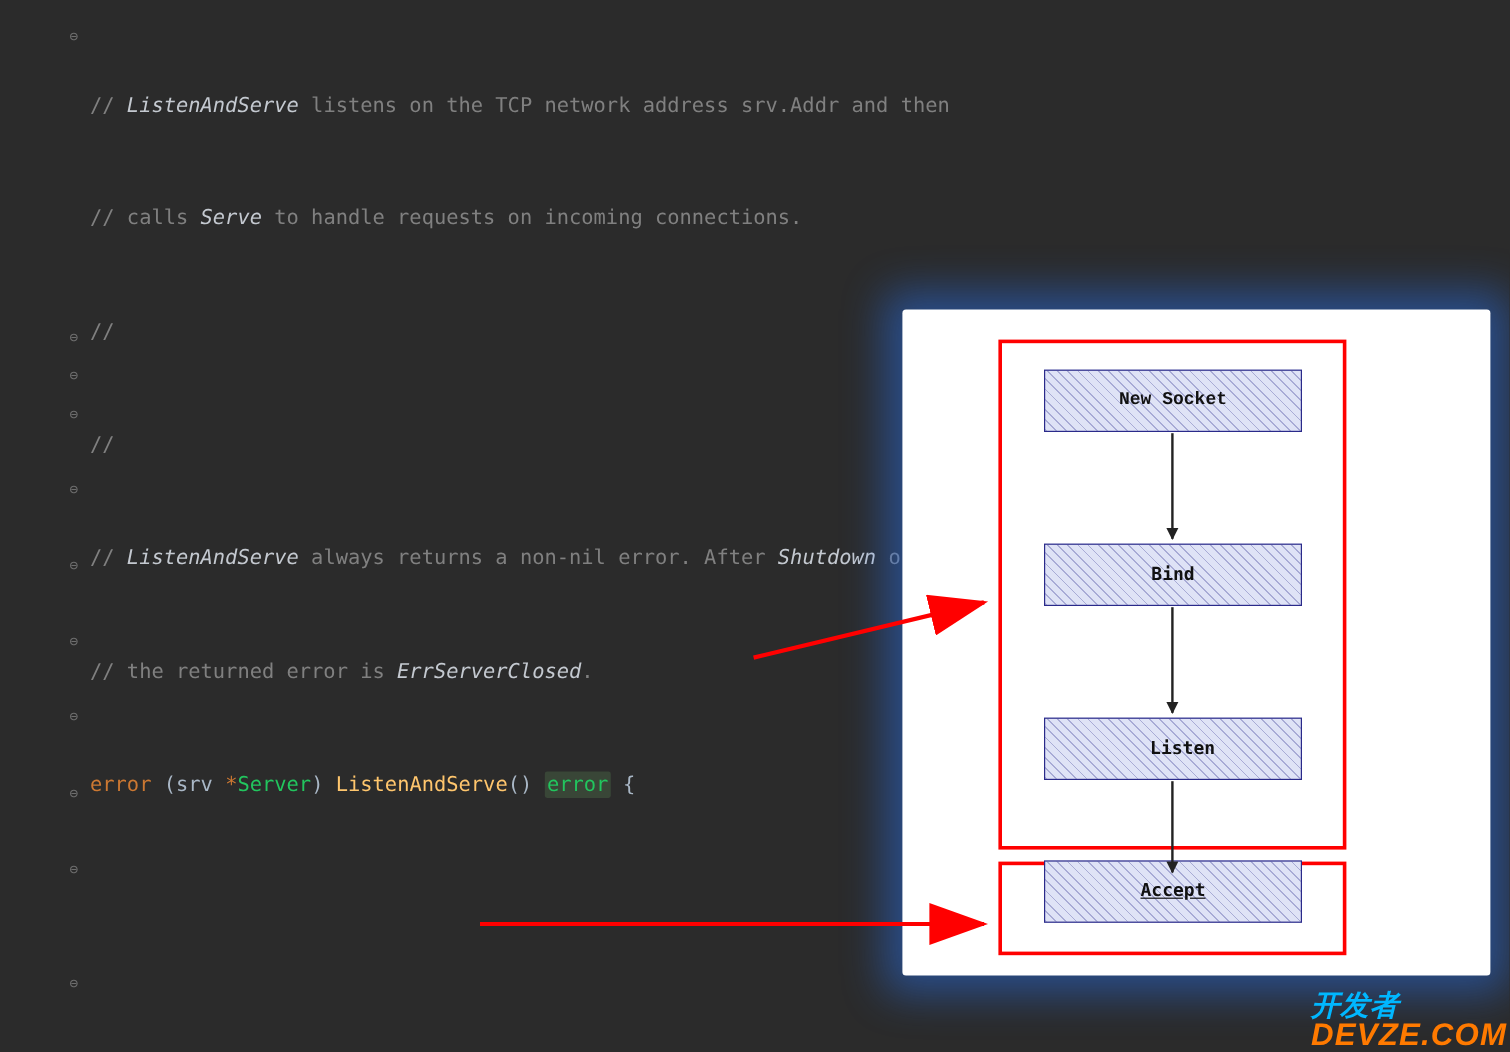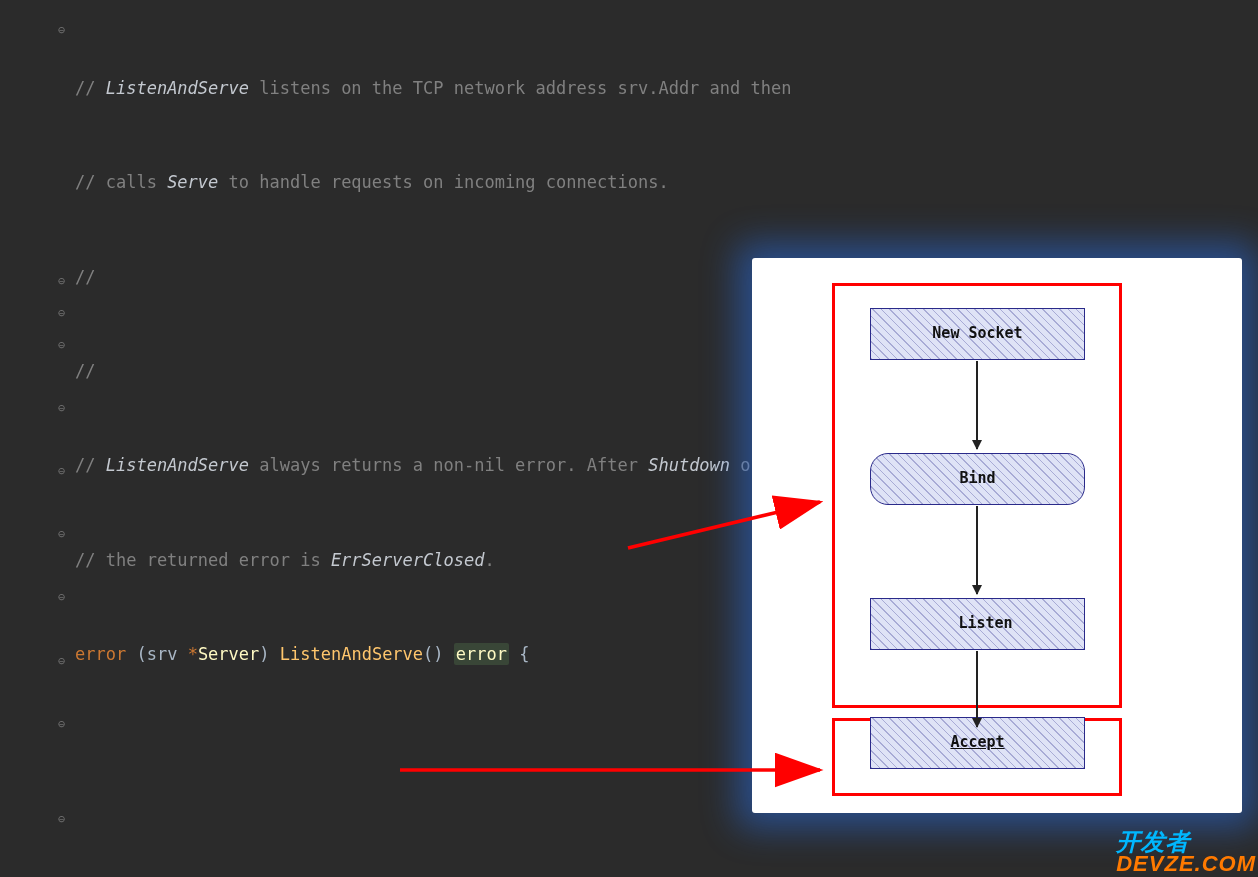--- a/index.html
+++ b/index.html
@@ -33,21 +33,21 @@
   .code-lines {
     flex: 1;
     white-space: pre;
   }
   .code-line { height: 31.5px; }
   .c-comment  { color: #808080; }
   .c-comment-em { color: #c4c9d0; font-style: italic; font-weight: 500; }
   .c-keyword  { color: #cc7832; }
   .c-funcname { color: #ffc66d; }
   .c-ident    { color: #a9b7c6; }
-  .c-type     { color: #fef9c3; }
+  .c-type     { color: #22c55e; }
   .c-punct    { color: #a9b7c6; }
   .hl-err     { background: rgba(100,150,90,0.25); padding: 1px 2px; border-radius: 2px; text-align: right; }
 
   
   .diagram {
     position: absolute;
     top: 258px;
     left: 752px;
     width: 490px;
     height: 555px;
@@ -73,22 +73,22 @@
         rgba(42,42,138,0.30) 0, rgba(42,42,138,0.30) 1px,
         transparent 1px, transparent 6px);
     display: flex;
     align-items: center;
     justify-content: center;
     font-family: 'Menlo','Consolas',monospace;
     font-size: 15px;
     font-weight: 600;
     color: #111;
   }
-  .node-1 { top: 50px; }
-  .node-2 { top: 195px; border-radius: 18px; }
+  .node-1 { top: 50px; font-family: Liberation Mono, monospace; }
+  .node-2 { top: 195px; }
   .node-3 { top: 340px; padding-left: 16px; }
   .node-4 { top: 459px; text-decoration: underline; }
   .flow-arrow {
     position: absolute;
     left: 224px;
     width: 2px;
     background: #222;
   }
   .flow-arrow::after {
     content: '';
@@ -120,21 +120,21 @@
     z-index: 20;
     font-family: Arial, sans-serif;
     font-weight: 700;
     font-size: 24px;
     line-height: 0.95;
     text-align: left;
     letter-spacing: 0.5px;
     font-style: italic;
   }
   .wm-top { color: #00b7ff; }
-  .wm-bot { color: #ff7a00; font-size: 22px; letter-spacing: 1px; }
+  .wm-bot { color: #ff7a00; font-size: 26px; letter-spacing: 1px; }
 </style>
 </head>
 <body>
 
 <div class="editor-area">
   <div class="fold-gutter">
     <span class="fold-icon" style="top:9px">⊖</span>
     <span class="fold-icon" style="top:260px">⊖</span>
     <span class="fold-icon" style="top:292px">⊖</span>
     <span class="fold-icon" style="top:324px">⊖</span>

